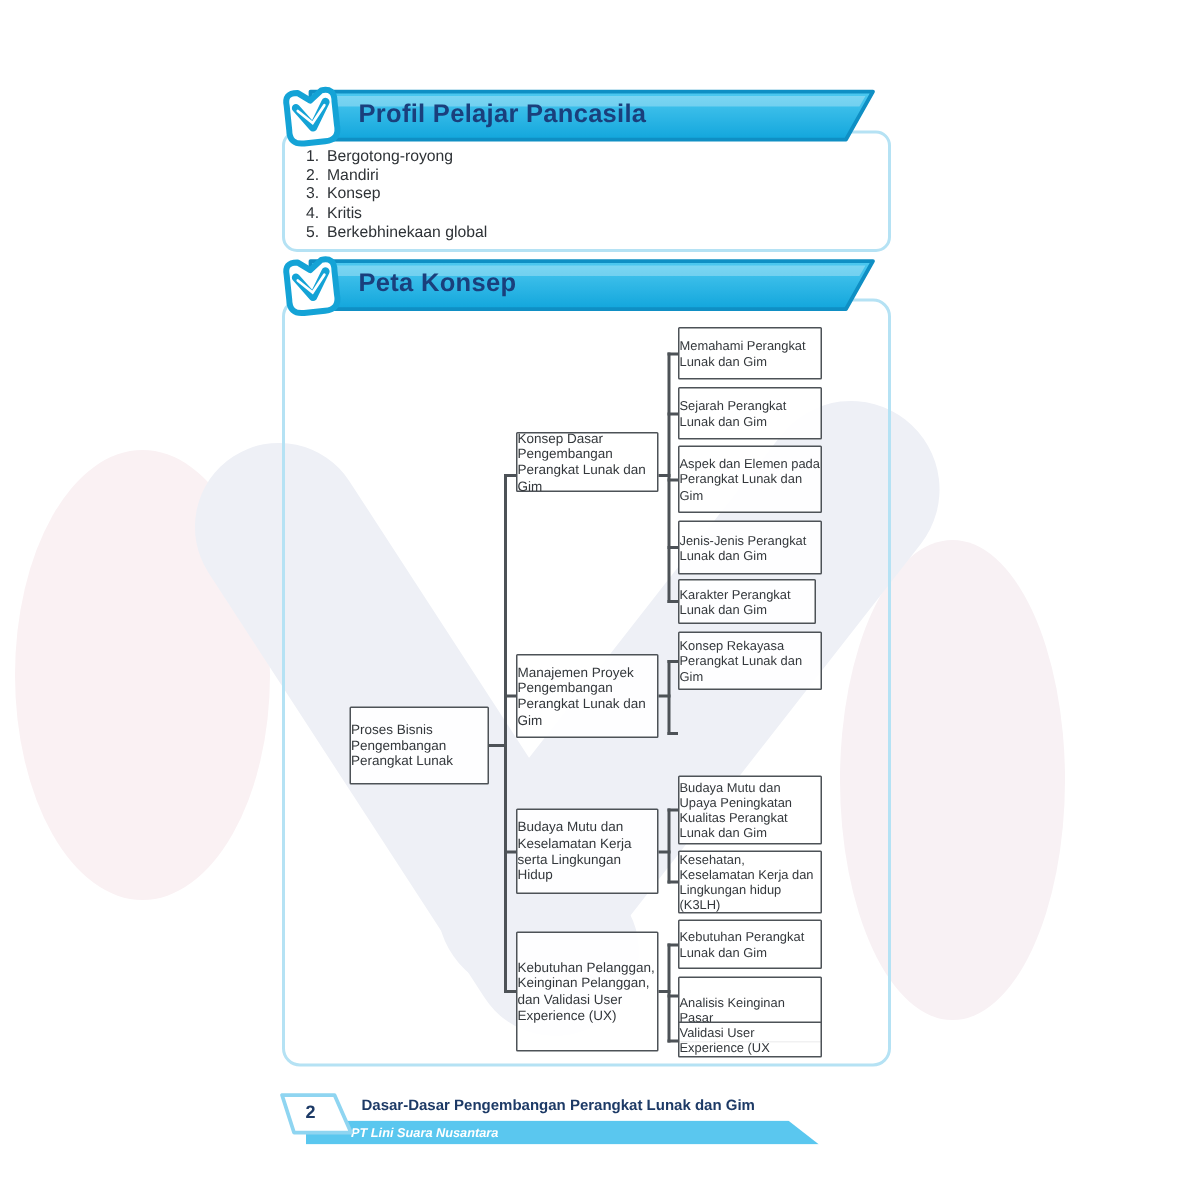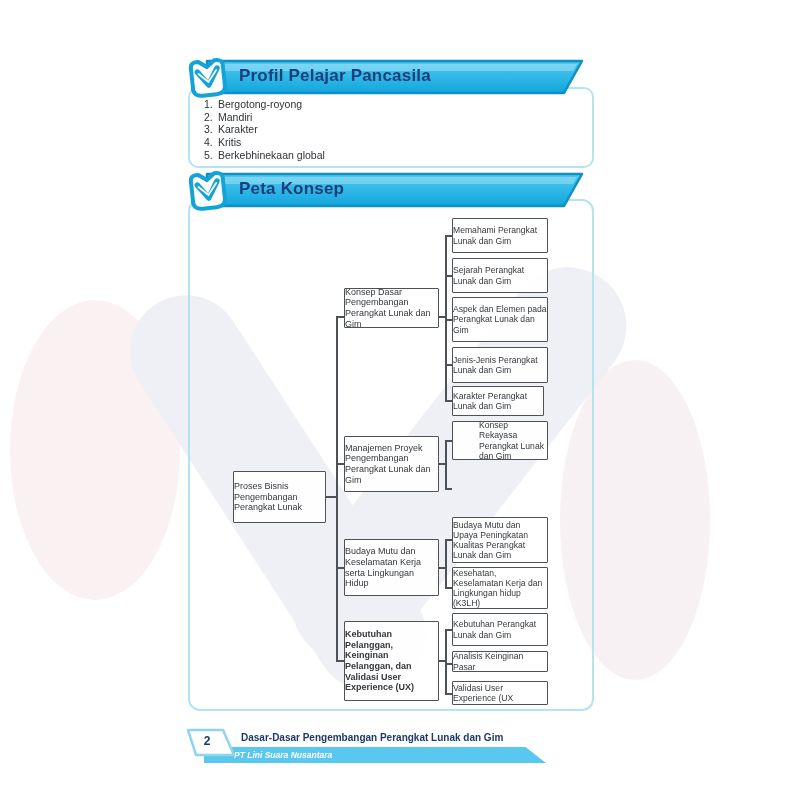--- a/index.html
+++ b/index.html
@@ -70,21 +70,21 @@
     <li>
         <span class="num">1.</span>
         <span>Bergotong-royong</span>
       </li>
     <li>
         <span class="num">2.</span>
         <span>Mandiri</span>
       </li>
     <li>
         <span class="num">3.</span>
-        <span>Karakter</span>
+        <span>Konsep</span>
       </li>
     <li>
         <span class="num">4.</span>
         <span>Kritis</span>
       </li>
     <li>
         <span class="num">5.</span>
         <span>Berkebhinekaan global</span>
       </li>
   </ol>
@@ -148,38 +148,38 @@
       <div class="node" style="left: 452px; top: 297px; width: 96px; height: 45px;">Aspek dan Elemen pada Perangkat Lunak dan Gim</div>
       <div class="cline" style="left: 445px; top: 364px; width: 7px; height: 2px;"></div>
       <div class="node" style="left: 452px; top: 347px; width: 96px; height: 36px;">Jenis-Jenis Perangkat Lunak dan Gim</div>
       <div class="cline" style="left: 445px; top: 400px; width: 7px; height: 2px;"></div>
       <div class="node" style="left: 452px; top: 386px; width: 92px; height: 30px;">Karakter Perangkat Lunak dan Gim</div>
       <div class="cline" style="left: 336px; top: 463px; width: 8px; height: 2px;"></div>
       <div class="node branch" style="left: 344px; top: 436px; width: 95px; height: 56px;">Manajemen Proyek Pengembangan Perangkat Lunak dan Gim</div>
       <div class="cline" style="left: 439px; top: 463px; width: 8px; height: 2px;"></div>
       <div class="cline" style="left: 445px; top: 440px; width: 2px; height: 50px;"></div>
       <div class="cline" style="left: 445px; top: 440px; width: 7px; height: 2px;"></div>
-      <div class="node" style="left: 452px; top: 421px; width: 96px; height: 39px; padding-left: 26px;">Konsep Rekayasa Perangkat Lunak dan Gim</div>
+      <div class="node" style="left: 452px; top: 421px; width: 96px; height: 39px;">Konsep Rekayasa Perangkat Lunak dan Gim</div>
       <div class="cline" style="left: 445px; top: 488px; width: 7px; height: 2px;"></div>
       <div class="cline" style="left: 336px; top: 567px; width: 8px; height: 2px;"></div>
       <div class="node branch" style="left: 344px; top: 539px; width: 95px; height: 57px;">Budaya Mutu dan Keselamatan Kerja serta Lingkungan Hidup</div>
       <div class="cline" style="left: 439px; top: 567px; width: 8px; height: 2px;"></div>
       <div class="cline" style="left: 445px; top: 539px; width: 2px; height: 50px;"></div>
       <div class="cline" style="left: 445px; top: 539px; width: 7px; height: 2px;"></div>
       <div class="node" style="left: 452px; top: 517px; width: 96px; height: 46px;">Budaya Mutu dan Upaya Peningkatan Kualitas Perangkat Lunak dan Gim</div>
       <div class="cline" style="left: 445px; top: 587px; width: 7px; height: 2px;"></div>
       <div class="node" style="left: 452px; top: 567px; width: 96px; height: 42px;">Kesehatan, Keselamatan Kerja dan Lingkungan hidup (K3LH)</div>
       <div class="cline" style="left: 336px; top: 660px; width: 8px; height: 2px;"></div>
-      <div class="node branch" style="left: 344px; top: 621px; width: 95px; height: 80px; font-weight: bold;">Kebutuhan Pelanggan, Keinginan Pelanggan, dan Validasi User Experience (UX)</div>
+      <div class="node branch" style="left: 344px; top: 621px; width: 95px; height: 80px;">Kebutuhan Pelanggan, Keinginan Pelanggan, dan Validasi User Experience (UX)</div>
       <div class="cline" style="left: 439px; top: 660px; width: 8px; height: 2px;"></div>
       <div class="cline" style="left: 445px; top: 629px; width: 2px; height: 66px;"></div>
       <div class="cline" style="left: 445px; top: 629px; width: 7px; height: 2px;"></div>
       <div class="node" style="left: 452px; top: 613px; width: 96px; height: 33px;">Kebutuhan Perangkat Lunak dan Gim</div>
       <div class="cline" style="left: 445px; top: 663px; width: 7px; height: 2px;"></div>
-      <div class="node" style="left: 452px; top: 651px; width: 96px; height: 21px;">Analisis Keinginan Pasar</div>
+      <div class="node" style="left: 452px; top: 651px; width: 96px; height: 44px;">Analisis Keinginan Pasar</div>
       <div class="cline" style="left: 445px; top: 693px; width: 7px; height: 2px;"></div>
       <div class="node" style="left: 452px; top: 681px; width: 96px; height: 24px;">Validasi User Experience (UX</div>
     </div>
 
   <div class="pub-bar">
     <span>PT Lini Suara Nusantara</span>
   </div>
   <div class="page-badge">
     <svg width="52" height="30" viewBox="0 0 52 30">
       <polygon points="2,2 37,2 48,27 10,27" fill="#ffffff" stroke="#8fd5f1" stroke-width="2.5" stroke-linejoin="round"></polygon>

